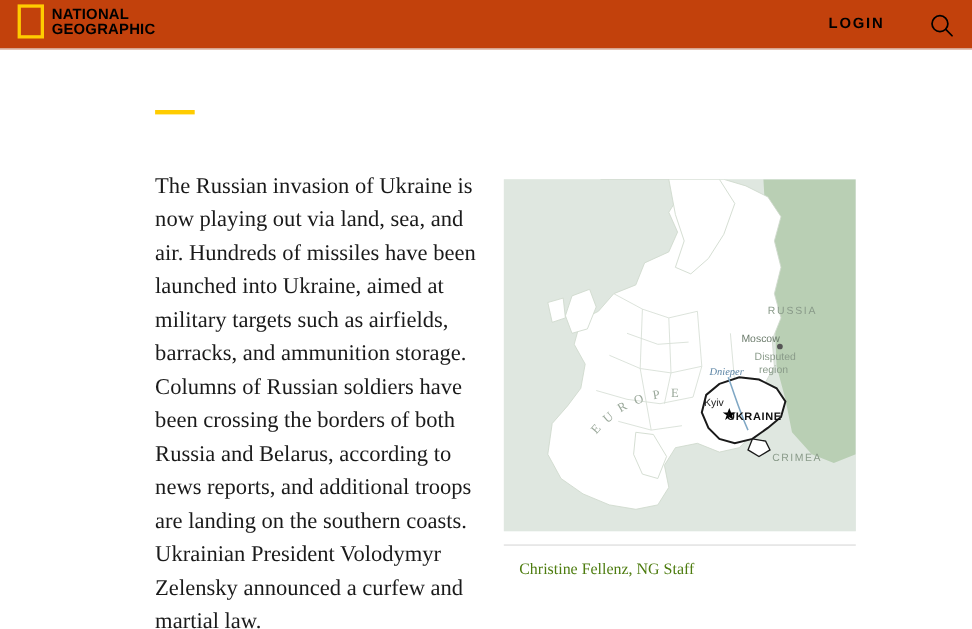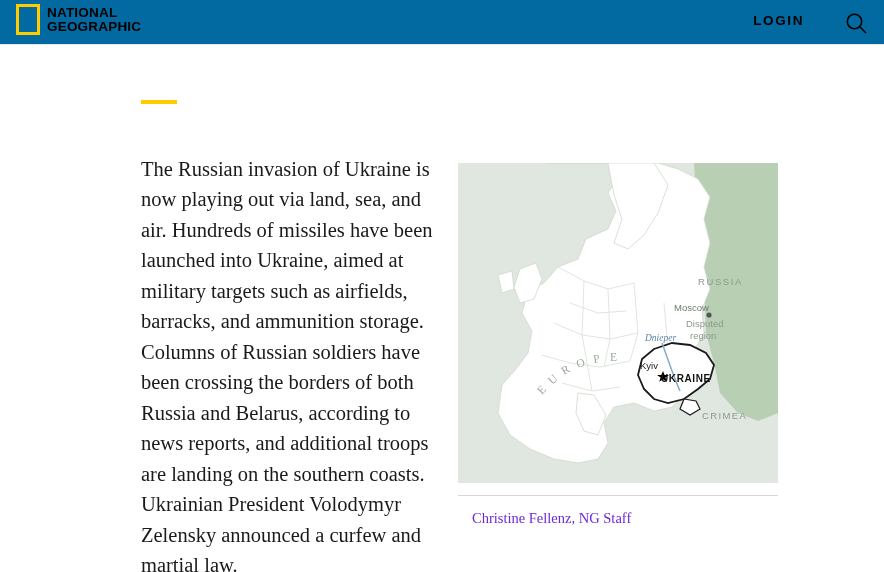--- a/index.html
+++ b/index.html
@@ -13,21 +13,21 @@
     overflow: hidden;
     font-family: "Liberation Sans", sans-serif;
     color: #000000;
   }
 
   
   .header {
     position: relative;
     height: 44px;
     border-bottom: 1px solid #e6e6e6;
-    background: #0369a1;
+    background: #c2410c;
   }
   .logo {
     position: absolute;
     left: 16px;
     top: 4px;
     display: flex;
     align-items: center;
     gap: 7px;
   }
   .logo-rect {
@@ -106,21 +106,21 @@
     overflow: hidden;
     background: #dfe7e0;
   }
   .map svg { display: block; }
   .figure-caption {
     margin-top: 12px;
     border-top: 1px solid #d8d8d8;
     padding-top: 14px;
     font-family: "Liberation Serif", serif;
     font-size: 14.5px;
-    color: #6d28d9;
+    color: #4d7c0f;
     padding-left: 14px;
   }
 </style>
 </head>
 <body>
 
 <div class="header">
 
   <div class="logo">
     <div class="logo-rect"></div>

